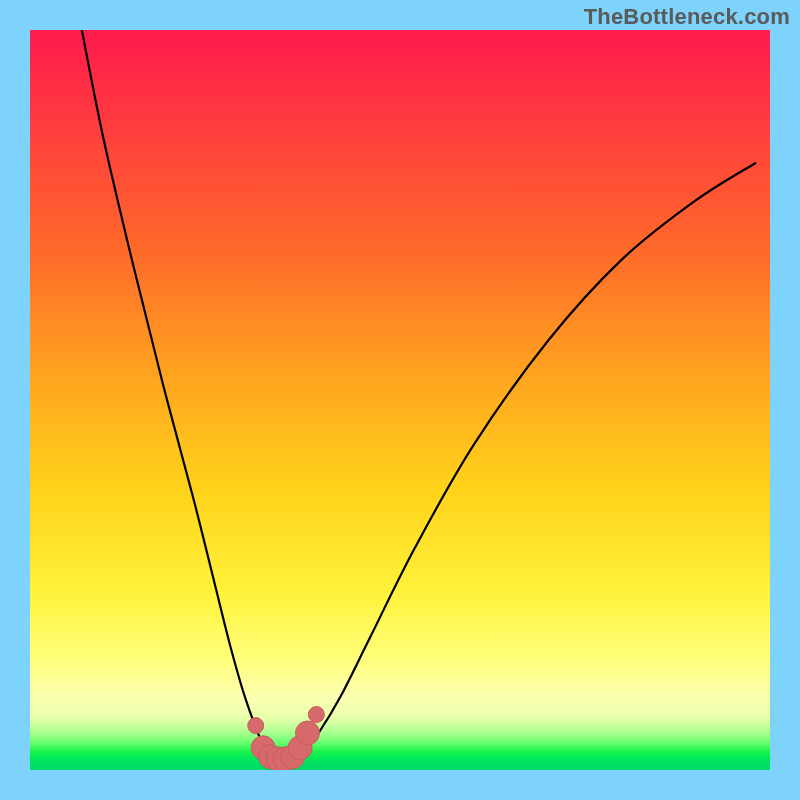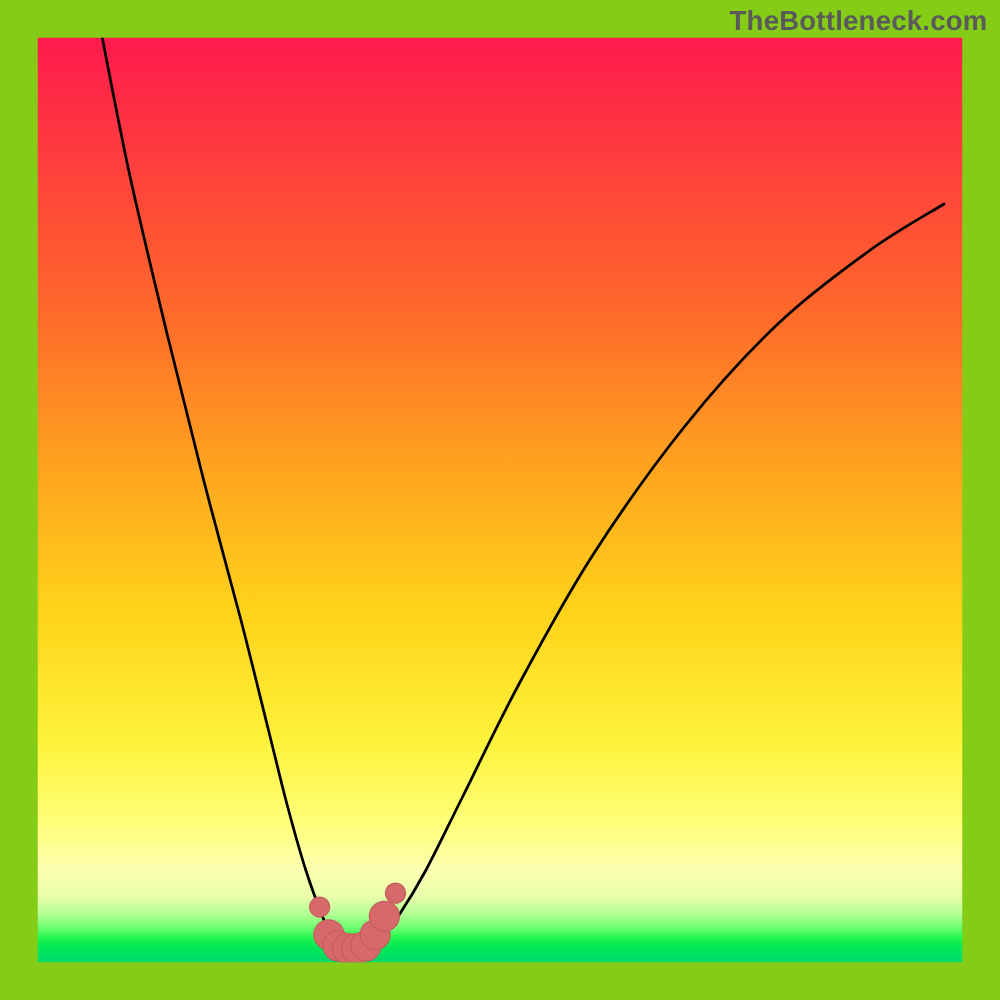--- a/index.html
+++ b/index.html
@@ -7,21 +7,21 @@
     padding: 0;
     width: 800px;
     height: 800px;
     overflow: hidden;
     font-family: Arial, Helvetica, sans-serif;
   }
   .frame {
     position: relative;
     width: 800px;
     height: 800px;
-    background: #84cc16;
+    background: #7dd3fc;
   }
   .watermark {
     position: absolute;
     top: 4px;
     right: 10px;
     font-size: 22px;
     font-weight: 600;
     color: #5a5a5a;
     letter-spacing: 0.2px;
     z-index: 5;

